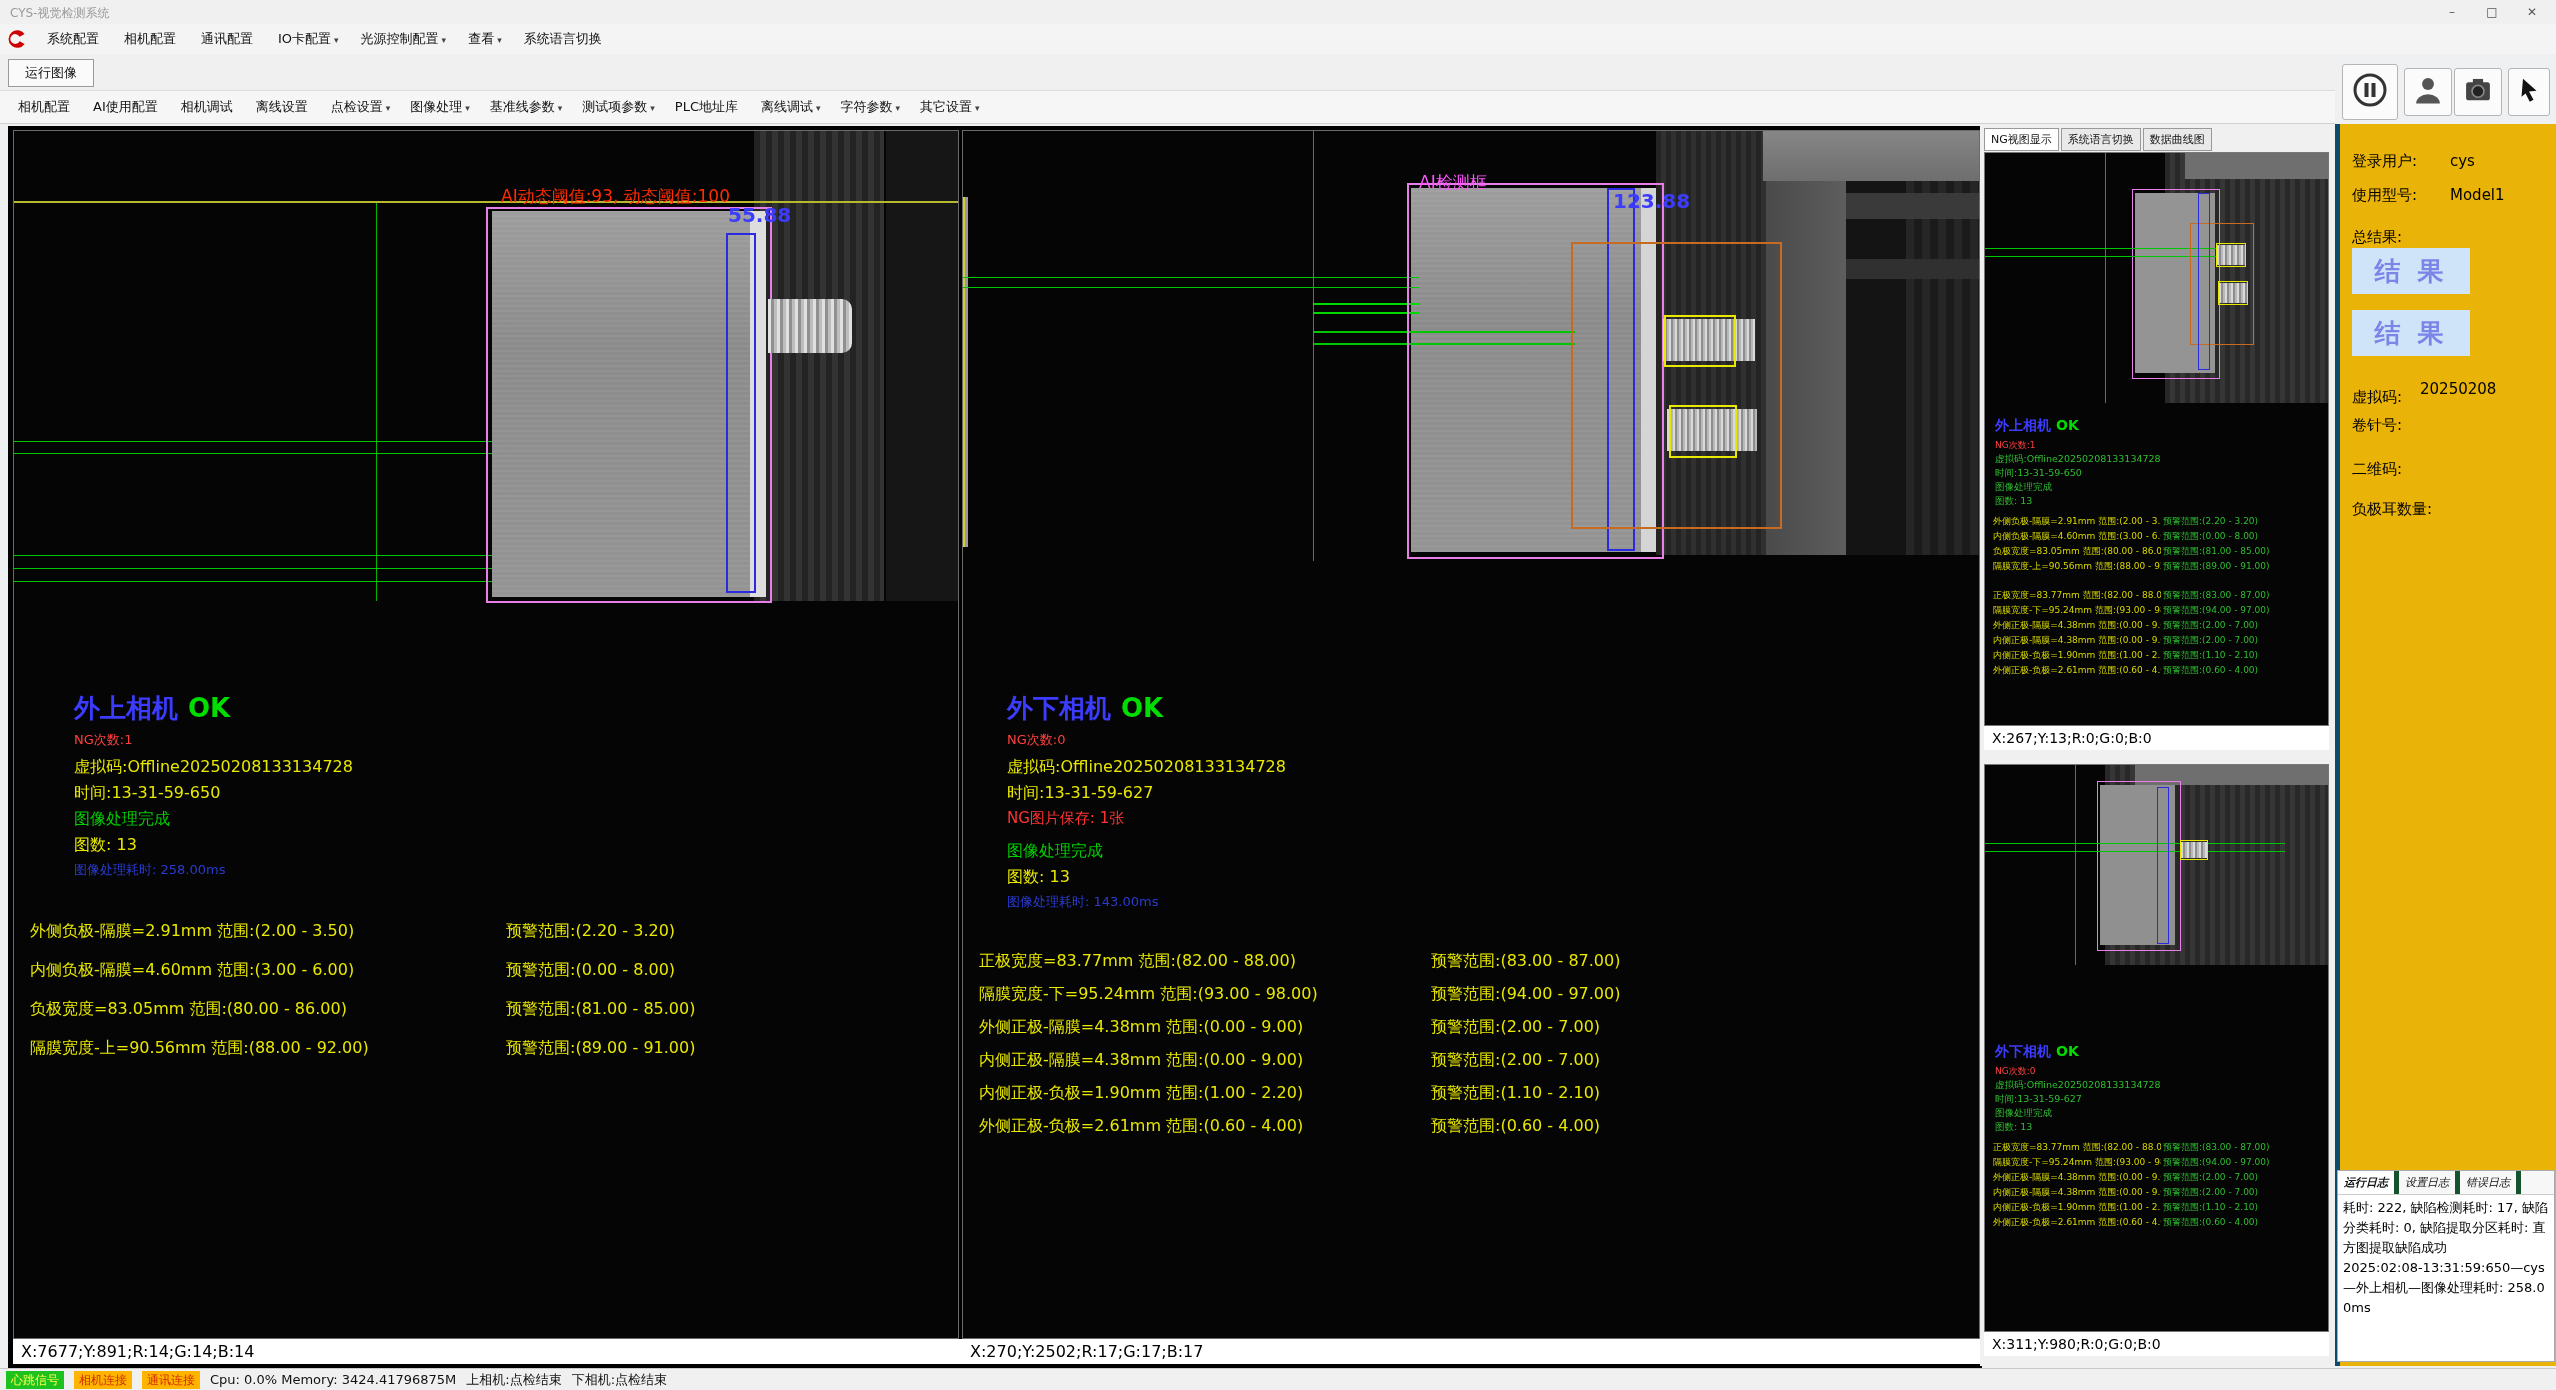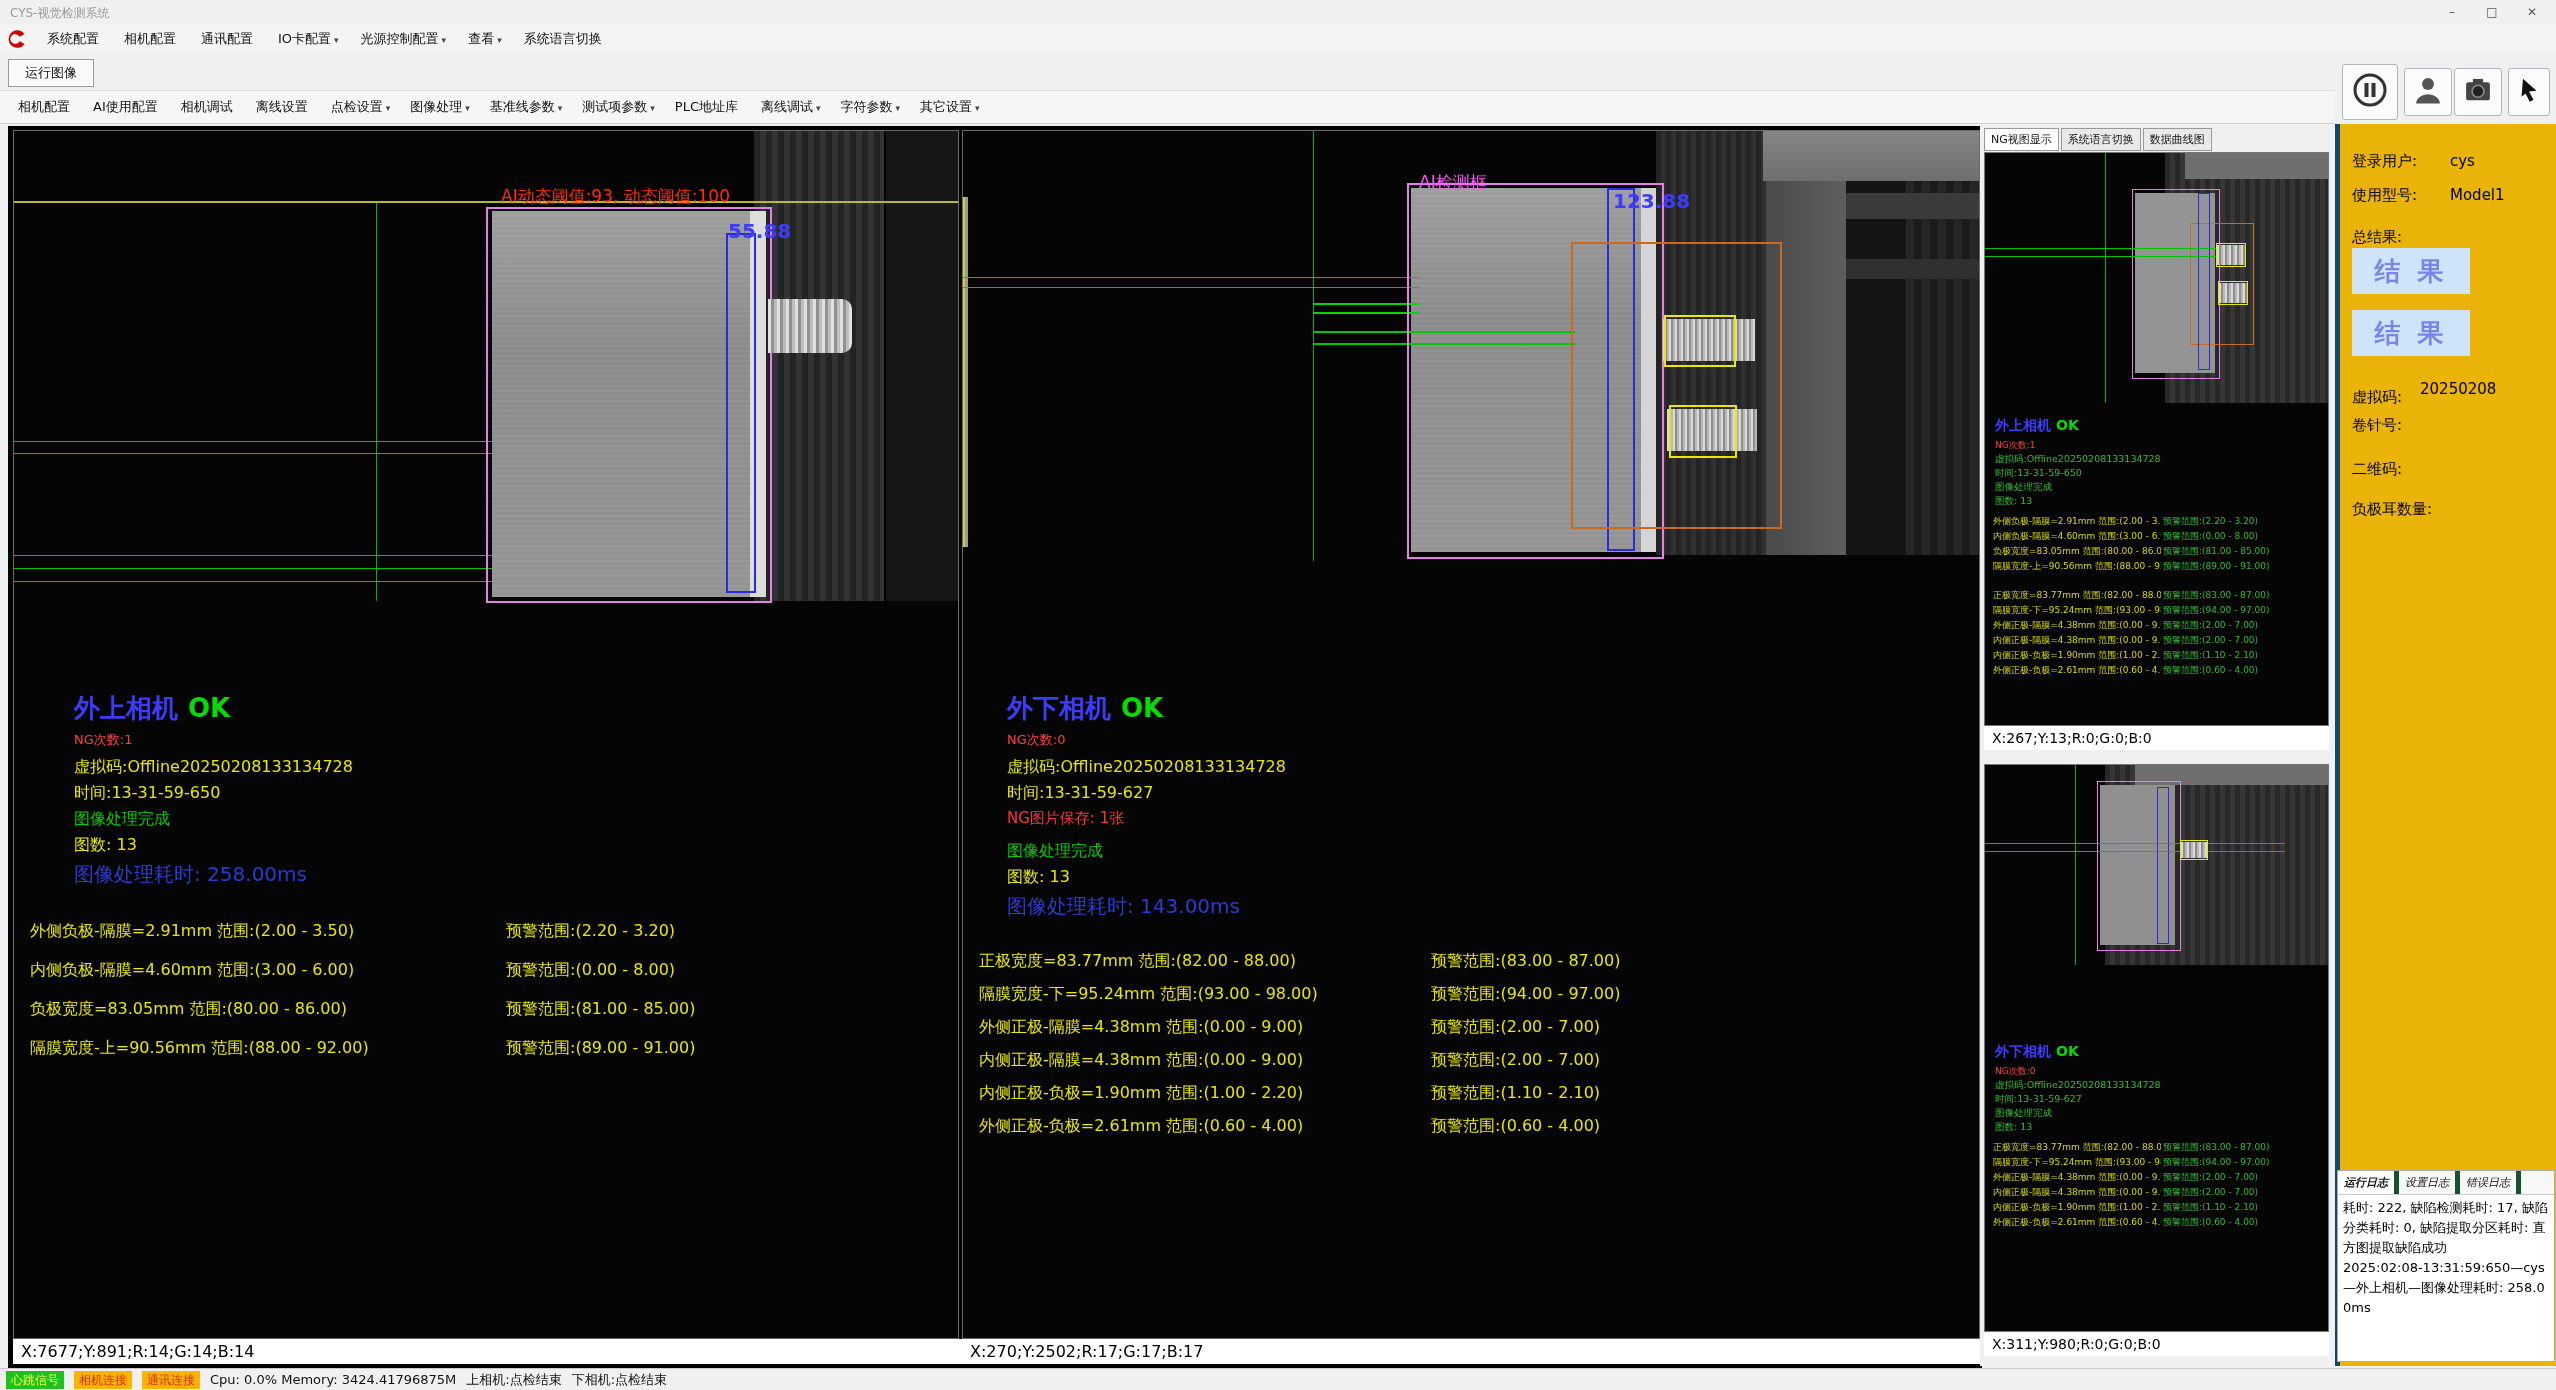--- a/index.html
+++ b/index.html
@@ -36,21 +36,21 @@
   .electrode::after{content:"";position:absolute;inset:0;background:repeating-linear-gradient(0deg,rgba(255,255,255,.05) 0 2px,transparent 2px 5px);}
   .cam-title{position:absolute;font-size:26px;font-weight:bold;white-space:nowrap;}
   .cam-title .nm{color:#3c3cff;}
   .cam-title .ok{color:#00dd00;margin-left:10px;}
   .txt-red{position:absolute;color:#ff2d00;font-size:17px;white-space:nowrap;}
   .txt-magenta{position:absolute;color:#ff55ff;font-size:17px;white-space:nowrap;}
   .txt-blueval{position:absolute;color:#3c3cff;font-size:20px;font-weight:bold;white-space:nowrap;}
   .ng-line{position:absolute;color:#ff4040;font-size:13px;white-space:nowrap;}
   .yline-txt{position:absolute;color:#e8e800;font-size:16px;white-space:nowrap;}
   .gline-txt{position:absolute;color:#00cc00;font-size:16px;white-space:nowrap;}
-  .bline-txt{position:absolute;color:#2a3bd0;font-size:20px;white-space:nowrap;}
+  .bline-txt{position:absolute;color:#2a3bd0;font-size:13px;white-space:nowrap;}
   .rline-txt{position:absolute;color:#ff3333;font-size:15px;white-space:nowrap;}
   .meas{position:absolute;left:0;width:100%;}
   .meas-row{position:relative;}
   .cam-left .meas-row{height:39px;}
   .cam-right .meas-row{height:33px;}
   .meas-text,.meas-warn{position:absolute;color:#e8e800;font-size:16px;white-space:nowrap;}
   .cam-left .meas-text{left:16px;}
   .cam-left .meas-warn{left:492px;}
   .cam-right .meas-text{left:16px;}
   .cam-right .meas-warn{left:468px;}
@@ -156,21 +156,21 @@
     <div class="shape" style="left:0;top:322px;width:740px;height:1px;background:#00c800;"></div>
     <div class="shape" style="left:0;top:424px;width:740px;height:1px;background:#00c800;"></div>
     <div class="shape" style="left:0;top:437px;width:740px;height:1px;background:#00c800;"></div>
     <div class="shape" style="left:0;top:450px;width:740px;height:1px;background:#00c800;"></div>
     <div class="shape electrode" style="left:478px;top:80px;width:258px;height:386px;"></div>
     <div class="shape" style="left:736px;top:80px;width:16px;height:386px;background:#ddd;"></div>
     <div class="shape" style="left:472px;top:76px;width:282px;height:392px;border:2px solid #e87fe8;"></div>
     <div class="shape" style="left:712px;top:102px;width:26px;height:356px;border:2px solid #2a2ae0;"></div>
     <div class="shape metal2" style="left:754px;top:168px;width:84px;height:54px;"></div>
     <div class="txt-red" style="left:487px;top:54px;">AI动态阈值:93, 动态阈值:100</div>
-    <div class="txt-blueval" style="left:714px;top:88px;">55.88</div>
+    <div class="txt-blueval" style="left:714px;top:72px;">55.88</div>
     <div class="cam-title" style="left:60px;top:560px;">
       <span class="nm">外上相机</span><span class="ok">OK</span>
     </div>
     <div class="ng-line" style="left:60px;top:600px;">NG次数:1</div>
     <div class="yline-txt" style="left:60px;top:626px;">虚拟码:Offline20250208133134728</div>
     <div class="yline-txt" style="left:60px;top:652px;">时间:13-31-59-650</div>
     <div class="gline-txt" style="left:60px;top:678px;">图像处理完成</div>
     <div class="yline-txt" style="left:60px;top:704px;">图数: 13</div>
     <div class="bline-txt" style="left:60px;top:730px;">图像处理耗时: 258.00ms</div>
     <div class="meas" style="top:790px;">

